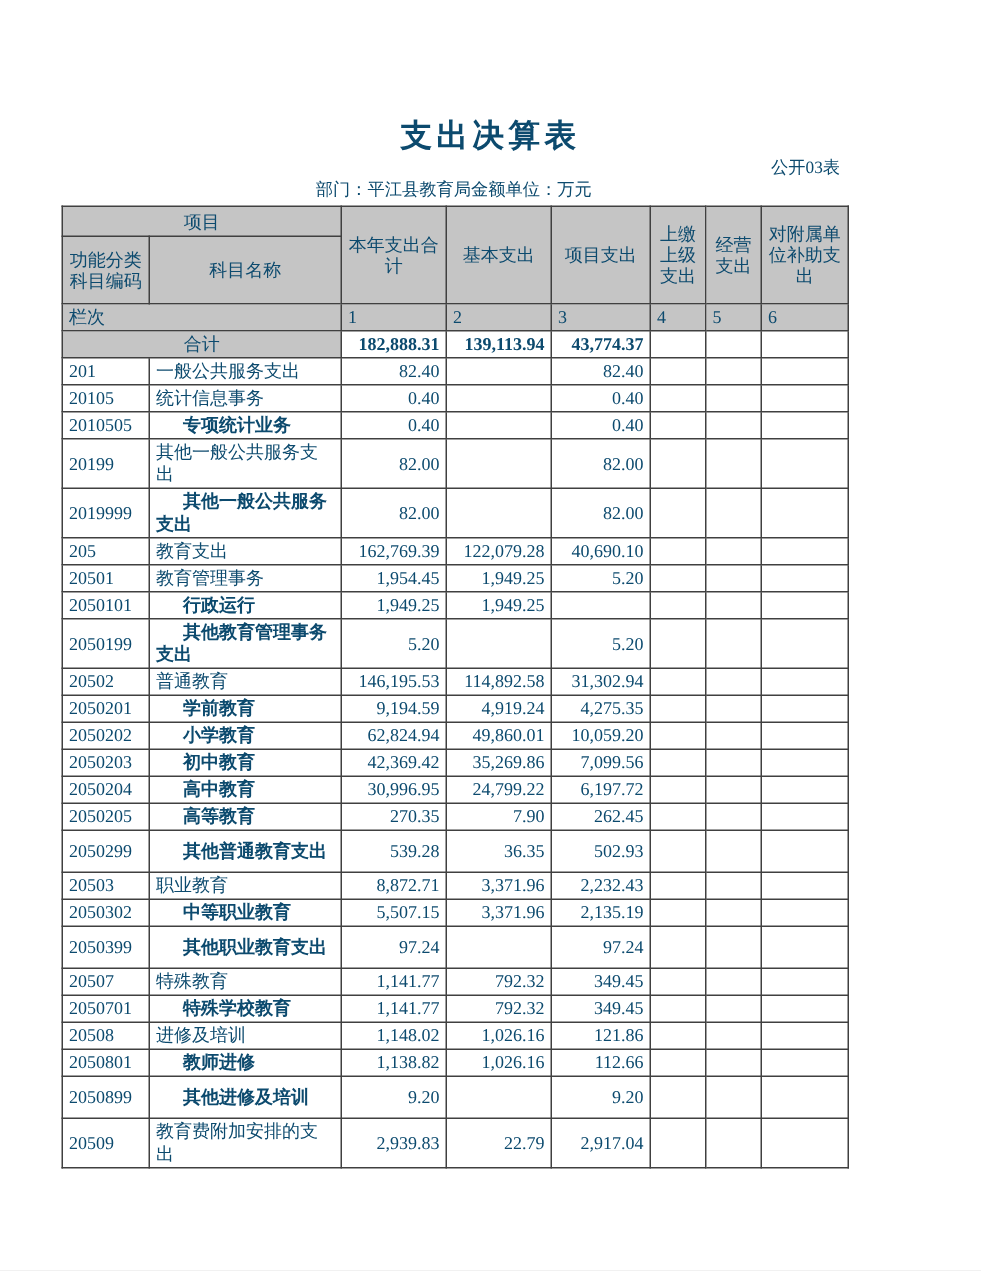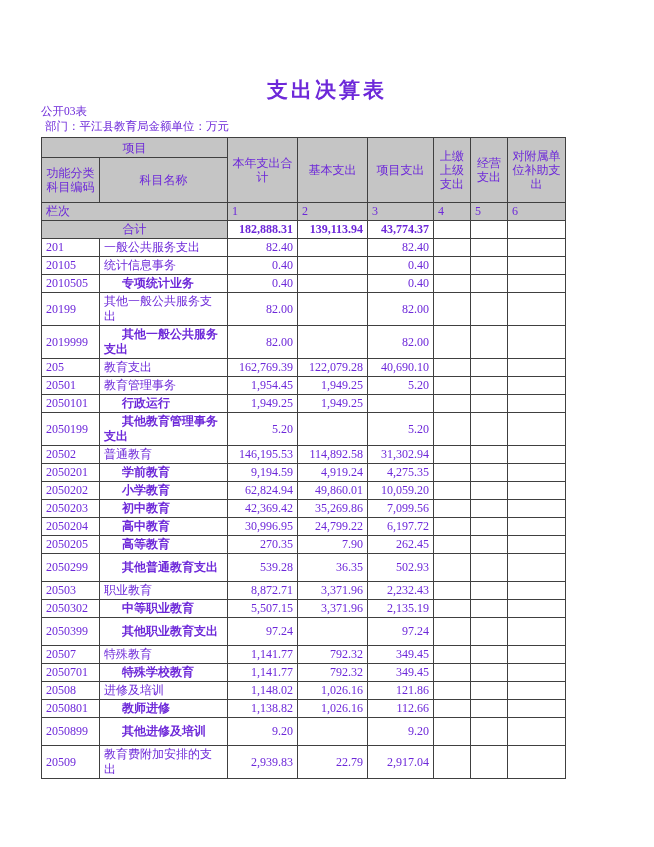--- a/index.html
+++ b/index.html
@@ -1,36 +1,36 @@
 <!DOCTYPE html>
 <html><head>
 <meta charset="utf-8">
 <style>
   html,body { margin:0; padding:0; background:#e8e8e8; }
   .page {
     position:relative;
     width:654px; height:847px;
     background:#ffffff;
     font-family:"Liberation Serif","DejaVu Serif",serif;
-    color:#6d28d9;
+    color:#0c4a6e;
     margin:0 auto;
     overflow:hidden;
   }
   .doc-title {
     position:absolute; top:76px; left:0; width:654px;
     text-align:center;
     font-size:21px; font-weight:bold; letter-spacing:3px;
   }
   .pub-line {
     position:absolute; top:104px; left:41px; width:519px;
-    text-align:left; font-size:11.5px;
+    text-align:right; font-size:11.5px;
   }
   .dept-line {
     position:absolute; top:119px; left:41px; width:527px;
-    display:flex; justify-content:flex-start;
+    display:flex; justify-content:center;
     font-size:11.5px;
   }
   .dept-line .left { padding-left:4px; }
   .dept-line .right { padding-right:8px; }
 
   table.report {
     position:absolute; top:137px; left:41px;
     border-collapse:collapse; table-layout:fixed;
     font-size:12px;
   }

